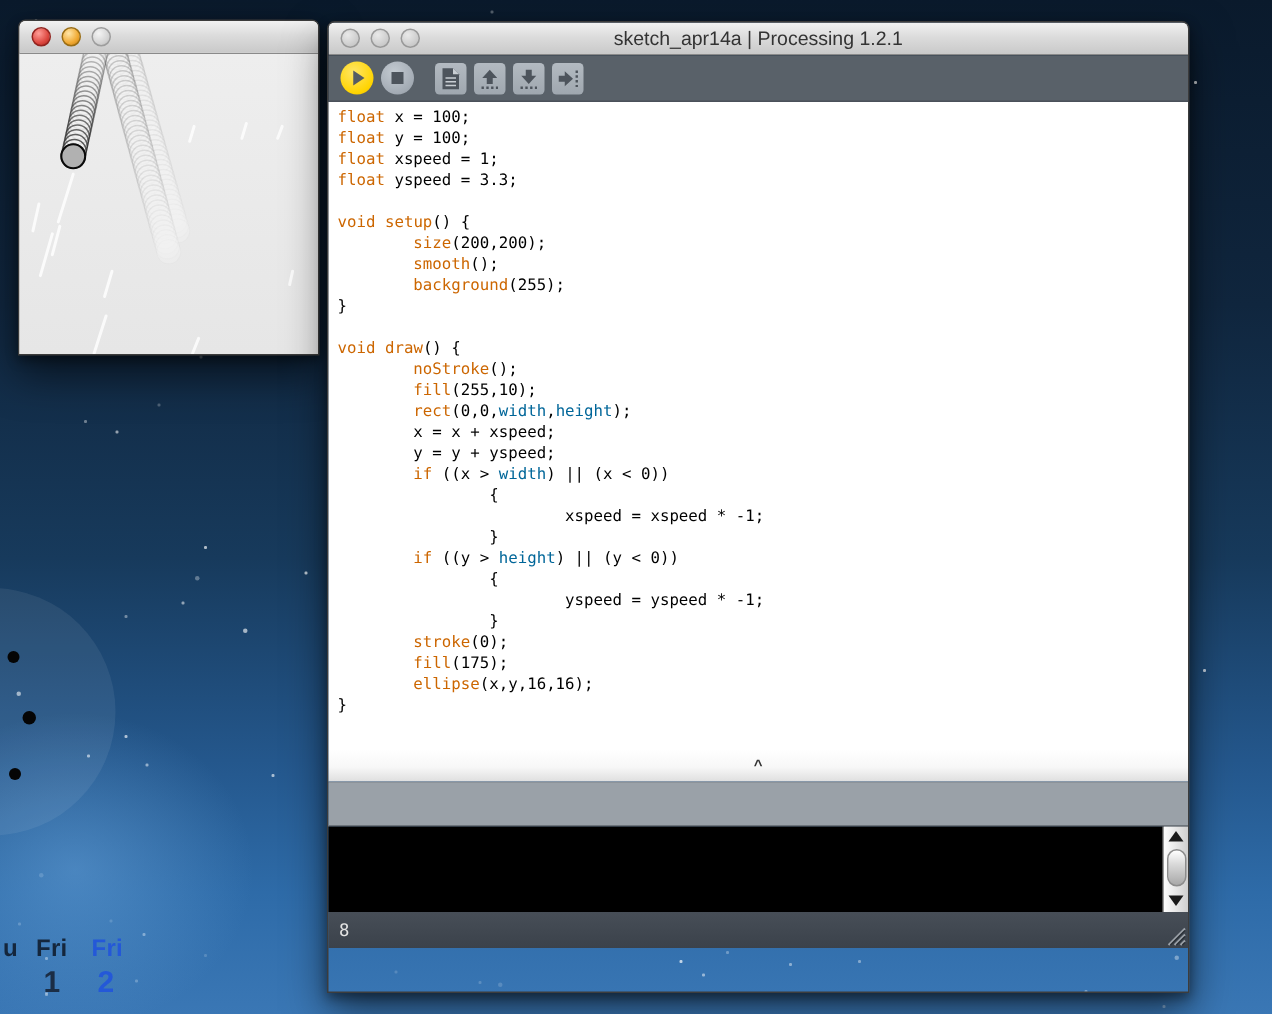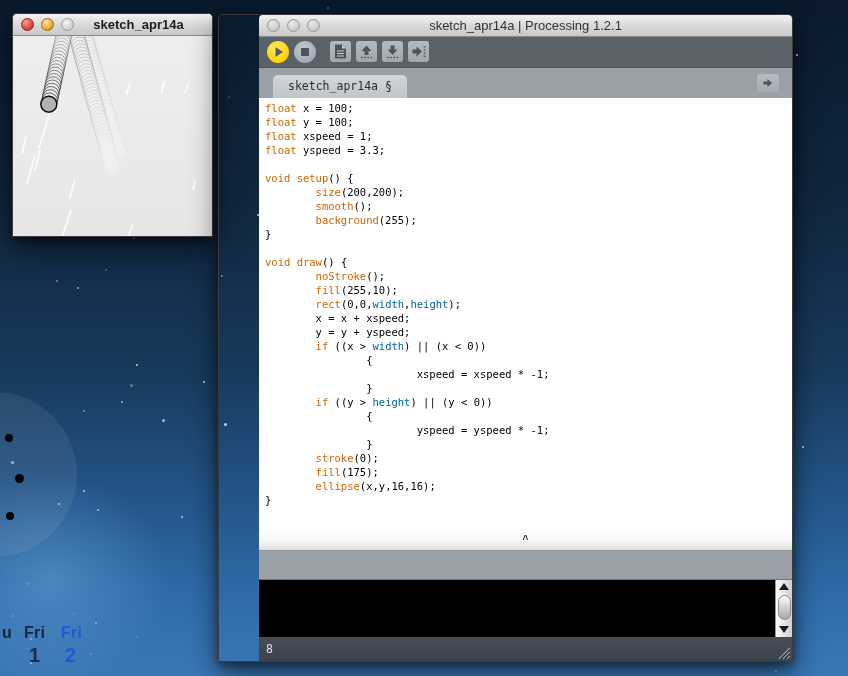--- a/index.html
+++ b/index.html
@@ -34,21 +34,21 @@
   .tl-gray   { background:radial-gradient(circle at 35% 30%, #f4f4f4, #d2d2d2 65%, #b5b5b5); border:1px solid #9d9d9d; }
   .tl-inactive { background:radial-gradient(circle at 35% 30%, #e9e9e9, #cfcfcf 60%, #bdbdbd); border:1px solid #999; }
   .title-text { position:absolute; left:0; right:0; text-align:center; font-size:13px; color:#333; }
 
   
   #sketch-window { left:12px; top:13px; width:201px; height:224px; }
   #sketch-window .title-text { font-weight:bold; color:#1d1d1d; }
   .sketch-canvas { width:199px; height:200px; background:linear-gradient(180deg,#eeeeee,#e6e6e6); overflow:hidden; }
 
   
-  #main-window { left:218px; top:14px; width:575px; height:648px; display:flex; flex-direction:column; background:none;padding-left:40px; }
+  #main-window { left:218px; top:14px; width:575px; height:648px; display:flex; flex-direction:column; background:none; }
   .toolbar { height:31px; background:#596169; display:flex; align-items:center; border-bottom:1px solid #4a515a; }
   .tb-round { width:22px; height:22px; border-radius:50%; display:flex; align-items:center; justify-content:center; }
   .tb-run  { background:radial-gradient(circle at 40% 32%, #ffe566, #ffd400 70%, #e8b800); margin-left:8px; }
   .tb-stop { background:radial-gradient(circle at 40% 32%, #c3cad1, #a3abb4 70%, #8f979f); margin-left:5px; }
   .tb-sq { width:21px; height:21px; border-radius:3px; background:linear-gradient(180deg,#b3bac1,#9fa7af);
            display:flex; align-items:center; justify-content:center; margin-left:5px; }
   .tb-sq.first { margin-left:14px; }
 
   .tabstrip { height:30px; background:#99a0a8; position:relative; display:flex; align-items:flex-end; }
   .tab { margin-left:14px; height:23px; line-height:23px; padding:0 15px; border-radius:5px 5px 0 0;
@@ -221,21 +221,20 @@
   <span class="cal-date blue" style="left:65px;top:22px;">2</span>
 </div>
 
 <div class="mac-window" id="sketch-window">
   <div class="titlebar">
     <div class="tl-group">
       <div class="tl tl-red"></div>
       <div class="tl tl-yellow"></div>
       <div class="tl tl-gray"></div>
     </div>
-    <div class="title-text" style="padding-left:52px;">sketch_apr14a</div>
   </div>
   <div class="sketch-canvas">
     <svg width="199" height="200" viewBox="0 0 200 200">
         <line x1="36" y1="80" x2="26" y2="112" stroke="rgba(255,255,255,0.8)" stroke-width="2" stroke-linecap="round"></line>
         <line x1="22" y1="120" x2="14" y2="148" stroke="rgba(255,255,255,0.8)" stroke-width="2" stroke-linecap="round"></line>
         <line x1="90" y1="48" x2="85" y2="62" stroke="rgba(255,255,255,0.8)" stroke-width="2" stroke-linecap="round"></line>
         <line x1="117" y1="48" x2="114" y2="58" stroke="rgba(255,255,255,0.8)" stroke-width="2" stroke-linecap="round"></line>
         <line x1="152" y1="46" x2="149" y2="56" stroke="rgba(255,255,255,0.8)" stroke-width="2" stroke-linecap="round"></line>
         <line x1="13" y1="100" x2="9" y2="118" stroke="rgba(255,255,255,0.8)" stroke-width="2" stroke-linecap="round"></line>
         <line x1="27" y1="115" x2="22" y2="134" stroke="rgba(255,255,255,0.8)" stroke-width="2" stroke-linecap="round"></line>
@@ -402,28 +401,20 @@
       </svg>
     </div>
     <div class="tb-sq">
       <svg width="17" height="17" viewBox="0 0 17 17">
         <polygon points="12,8.5 6.5,3.5 6.5,6.5 2.5,6.5 2.5,10.5 6.5,10.5 6.5,13.5" fill="#4d545c"></polygon>
         <line x1="14.5" y1="3" x2="14.5" y2="14" stroke="#4d545c" stroke-width="1.6" stroke-dasharray="1.6 1.6"></line>
       </svg>
     </div>
   </div>
 
-  <div class="tabstrip">
-    <div class="tab">sketch_apr14a §</div>
-    <div class="tab-menu-btn">
-      <svg width="12" height="12" viewBox="0 0 12 12">
-        <polygon points="10,6 5.5,2 5.5,4.5 1.5,4.5 1.5,7.5 5.5,7.5 5.5,10" fill="#4d545c"></polygon>
-      </svg>
-    </div>
-  </div>
 
   <div class="editor">
     <pre><div><span style="color: rgb(204, 102, 0);">float</span><span style="color: rgb(0, 0, 0);"> x = 100;</span></div><div><span style="color: rgb(204, 102, 0);">float</span><span style="color: rgb(0, 0, 0);"> y = 100;</span></div><div><span style="color: rgb(204, 102, 0);">float</span><span style="color: rgb(0, 0, 0);"> xspeed = 1;</span></div><div><span style="color: rgb(204, 102, 0);">float</span><span style="color: rgb(0, 0, 0);"> yspeed = 3.3;</span></div><div> </div><div><span style="color: rgb(204, 102, 0);">void</span><span style="color: rgb(0, 0, 0);"> </span><span style="color: rgb(204, 102, 0);">setup</span><span style="color: rgb(0, 0, 0);">() {</span></div><div><span style="color: rgb(0, 0, 0);">        </span><span style="color: rgb(204, 102, 0);">size</span><span style="color: rgb(0, 0, 0);">(200,200);</span></div><div><span style="color: rgb(0, 0, 0);">        </span><span style="color: rgb(204, 102, 0);">smooth</span><span style="color: rgb(0, 0, 0);">();</span></div><div><span style="color: rgb(0, 0, 0);">        </span><span style="color: rgb(204, 102, 0);">background</span><span style="color: rgb(0, 0, 0);">(255);</span></div><div><span style="color: rgb(0, 0, 0);">}</span></div><div> </div><div><span style="color: rgb(204, 102, 0);">void</span><span style="color: rgb(0, 0, 0);"> </span><span style="color: rgb(204, 102, 0);">draw</span><span style="color: rgb(0, 0, 0);">() {</span></div><div><span style="color: rgb(0, 0, 0);">        </span><span style="color: rgb(204, 102, 0);">noStroke</span><span style="color: rgb(0, 0, 0);">();</span></div><div><span style="color: rgb(0, 0, 0);">        </span><span style="color: rgb(204, 102, 0);">fill</span><span style="color: rgb(0, 0, 0);">(255,10);</span></div><div><span style="color: rgb(0, 0, 0);">        </span><span style="color: rgb(204, 102, 0);">rect</span><span style="color: rgb(0, 0, 0);">(0,0,</span><span style="color: rgb(0, 102, 153);">width</span><span style="color: rgb(0, 0, 0);">,</span><span style="color: rgb(0, 102, 153);">height</span><span style="color: rgb(0, 0, 0);">);</span></div><div><span style="color: rgb(0, 0, 0);">        x = x + xspeed;</span></div><div><span style="color: rgb(0, 0, 0);">        y = y + yspeed;</span></div><div><span style="color: rgb(0, 0, 0);">        </span><span style="color: rgb(204, 102, 0);">if</span><span style="color: rgb(0, 0, 0);"> ((x &gt; </span><span style="color: rgb(0, 102, 153);">width</span><span style="color: rgb(0, 0, 0);">) || (x &lt; 0))</span></div><div><span style="color: rgb(0, 0, 0);">                {</span></div><div><span style="color: rgb(0, 0, 0);">                        xspeed = xspeed * -1;</span></div><div><span style="color: rgb(0, 0, 0);">                }</span></div><div><span style="color: rgb(0, 0, 0);">        </span><span style="color: rgb(204, 102, 0);">if</span><span style="color: rgb(0, 0, 0);"> ((y &gt; </span><span style="color: rgb(0, 102, 153);">height</span><span style="color: rgb(0, 0, 0);">) || (y &lt; 0))</span></div><div><span style="color: rgb(0, 0, 0);">                {</span></div><div><span style="color: rgb(0, 0, 0);">                        yspeed = yspeed * -1;</span></div><div><span style="color: rgb(0, 0, 0);">                }</span></div><div><span style="color: rgb(0, 0, 0);">        </span><span style="color: rgb(204, 102, 0);">stroke</span><span style="color: rgb(0, 0, 0);">(0);</span></div><div><span style="color: rgb(0, 0, 0);">        </span><span style="color: rgb(204, 102, 0);">fill</span><span style="color: rgb(0, 0, 0);">(175);</span></div><div><span style="color: rgb(0, 0, 0);">        </span><span style="color: rgb(204, 102, 0);">ellipse</span><span style="color: rgb(0, 0, 0);">(x,y,16,16);</span></div><div><span style="color: rgb(0, 0, 0);">}</span></div></pre>
   </div>
 
   <div class="divider">
     <div class="divider-caret">^</div>
   </div>
 
   <div class="message-area"></div>

